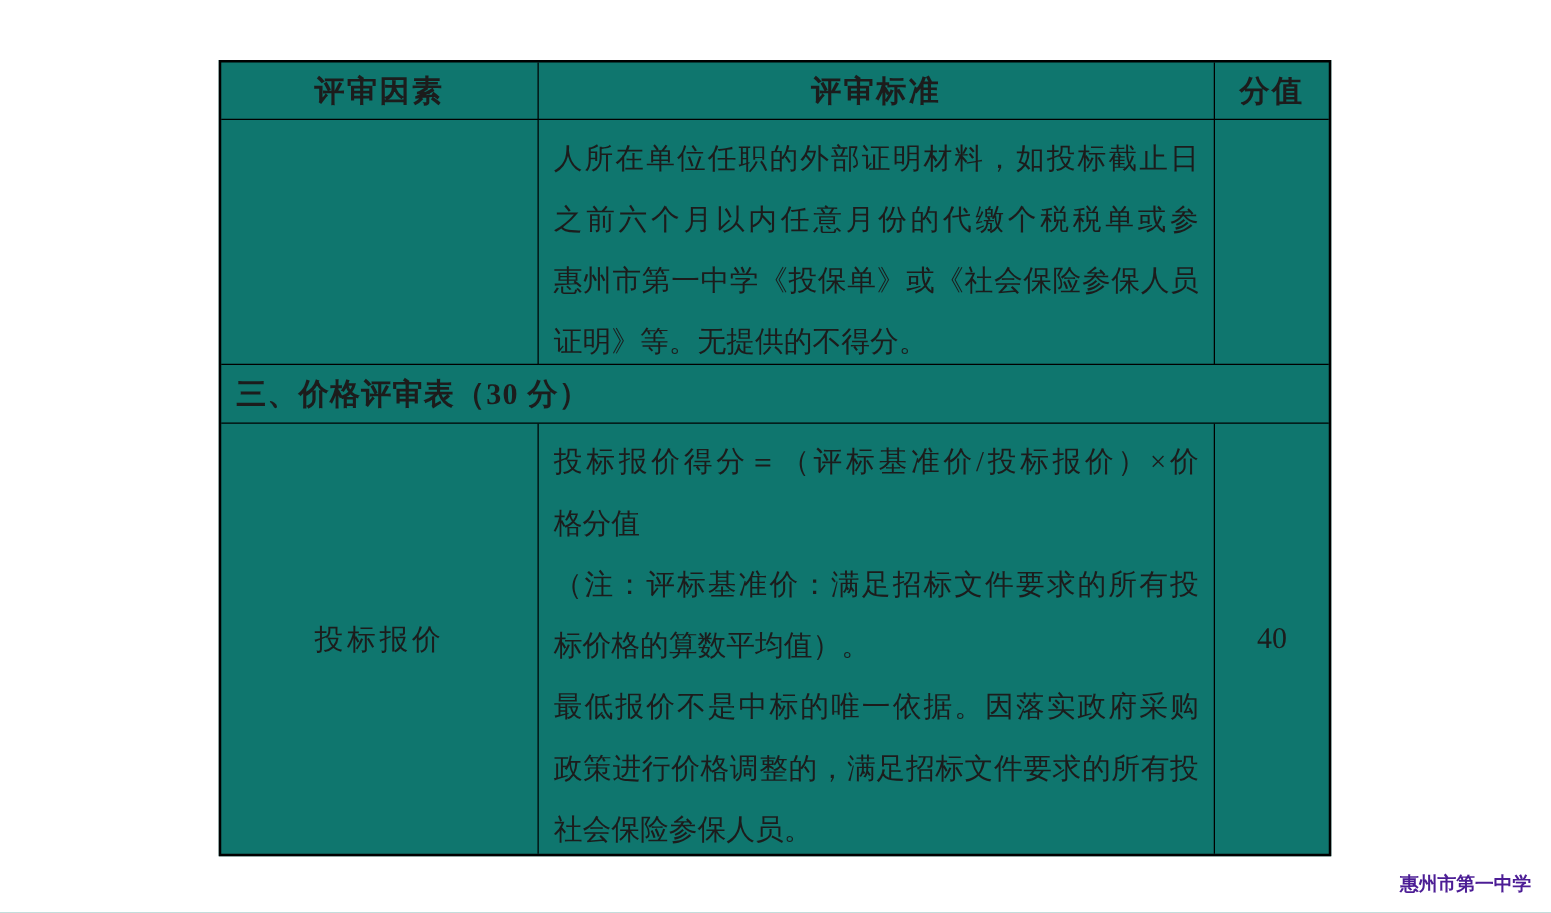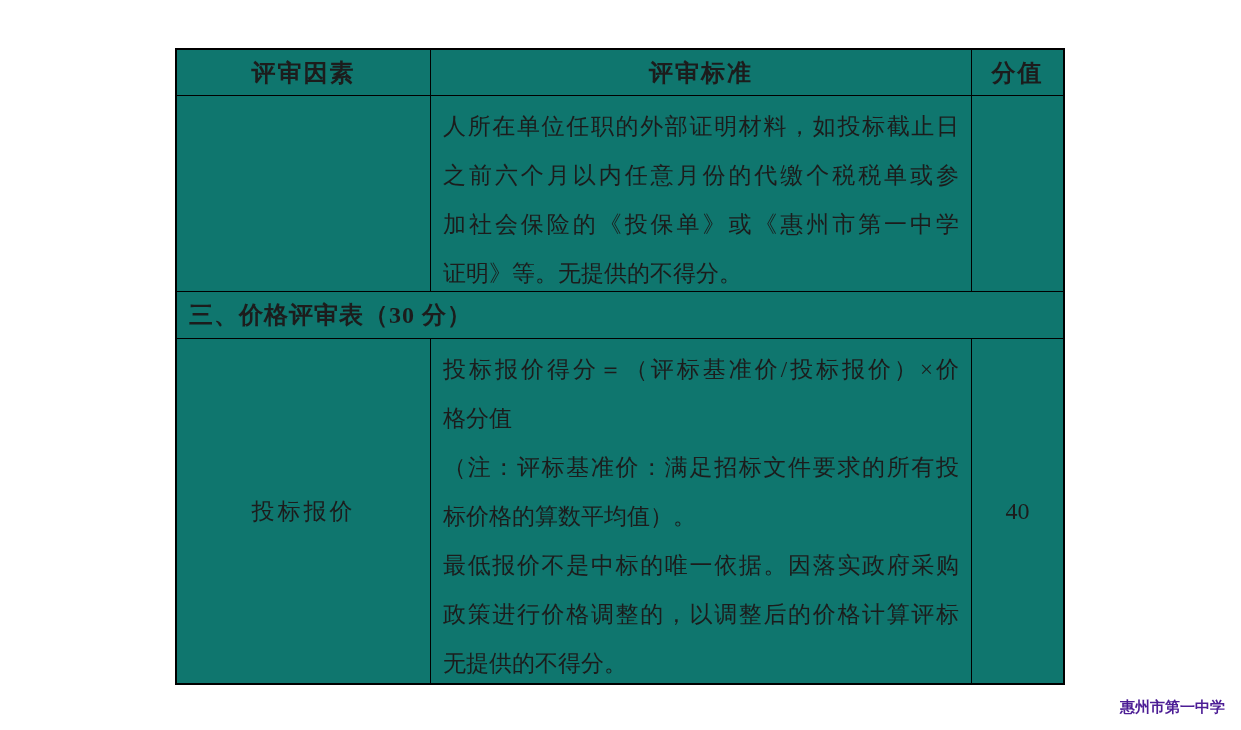--- a/index.html
+++ b/index.html
@@ -67,34 +67,34 @@
 <div class="eval-table">
 
   <div class="cell head br bb">评审因素</div>
   <div class="cell head br bb">评审标准</div>
   <div class="cell head bb">分值</div>
 
   <div class="cell factor-cell br bb"></div>
   <div class="cell text-cell br bb">
     <div class="ln jst">人所在单位任职的外部证明材料，如投标截止日</div>
     <div class="ln jst">之前六个月以内任意月份的代缴个税税单或参</div>
-    <div class="ln jst">加社会保险的《投保单》或《惠州市第一中学</div>
+    <div class="ln jst">惠州市第一中学《投保单》或《社会保险参保人员</div>
     <div class="ln">证明》等。无提供的不得分。</div>
   </div>
   <div class="cell score-cell bb"></div>
 
   <div class="cell section-cell bb">三、价格评审表（30 分）</div>
 
   <div class="cell factor-cell br">投标报价</div>
   <div class="cell text-cell br">
     <div class="ln jst">投标报价得分＝（评标基准价/投标报价）×价</div>
     <div class="ln">格分值</div>
     <div class="ln jst">（注：评标基准价：满足招标文件要求的所有投</div>
     <div class="ln">标价格的算数平均值）。</div>
     <div class="ln jst">最低报价不是中标的唯一依据。因落实政府采购</div>
-    <div class="ln jst">政策进行价格调整的，以调整后的价格计算评标</div>
-    <div class="ln">无提供的不得分。</div>
+    <div class="ln jst">政策进行价格调整的，满足招标文件要求的所有投</div>
+    <div class="ln">社会保险参保人员。</div>
   </div>
   <div class="cell score-cell">40</div>
 
 </div>
 
 <div class="footer-mark">惠州市第一中学</div>
 
 </body></html>

